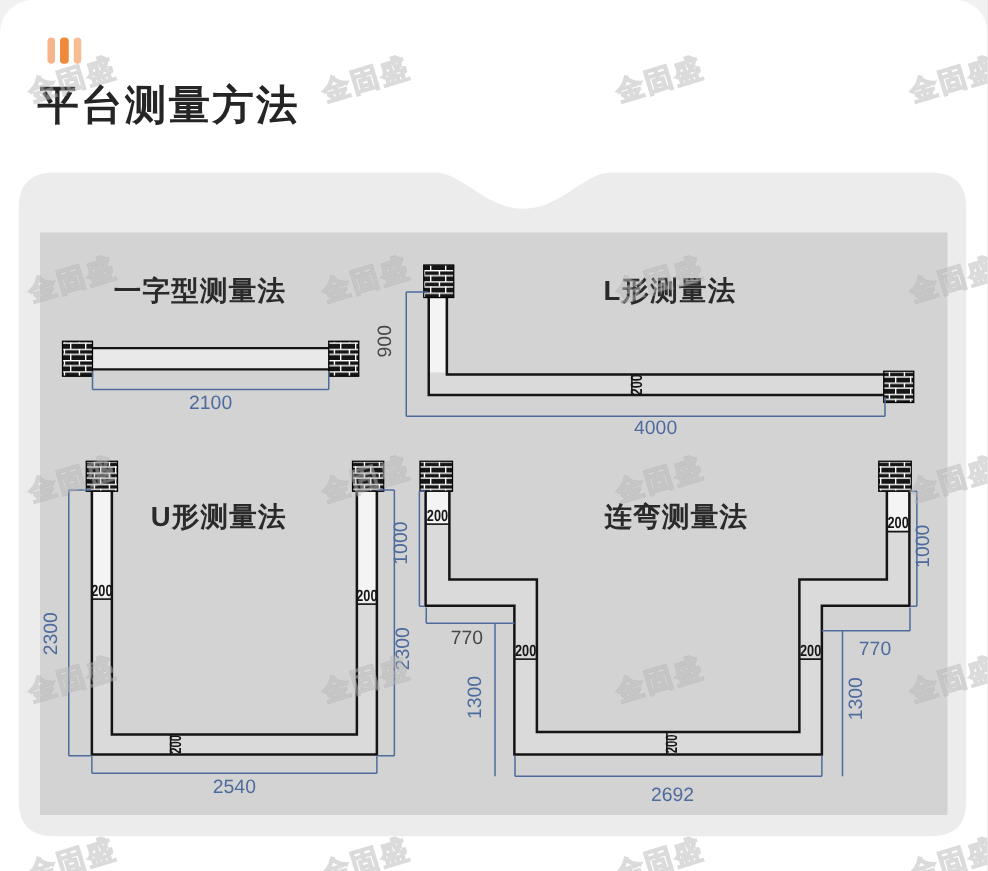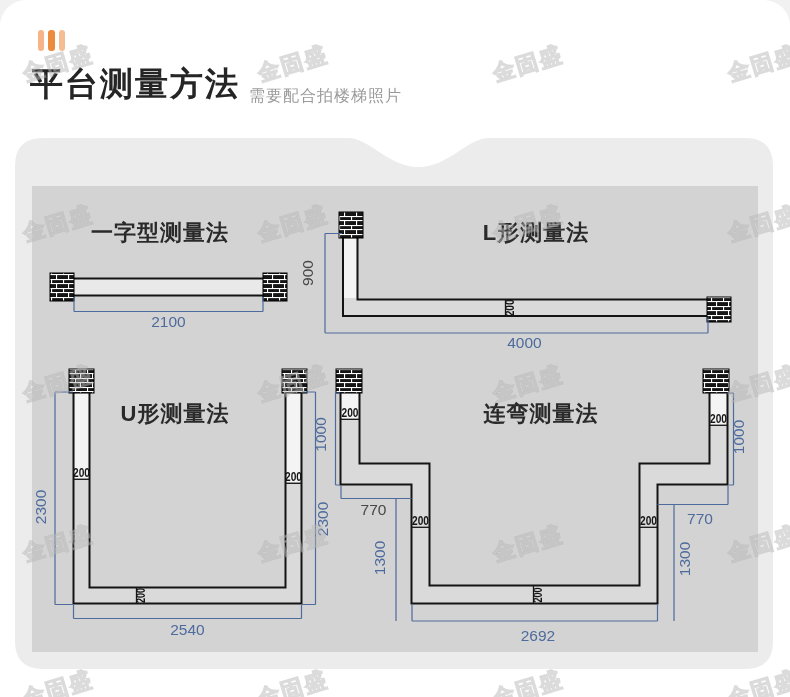--- a/index.html
+++ b/index.html
@@ -31,21 +31,20 @@
 <div class="page">
   <div class="card"></div>
 
   <div class="header">
     <div class="bars">
       <span class="b1"></span>
         <span class="b2"></span>
         <span class="b3"></span>
     </div>
     <div class="title">平台测量方法</div>
-    <div class="subtitle">需要配合拍楼梯照片</div>
   </div>
 
   <svg style="position:absolute;left:0;top:0;z-index:2;" width="790" height="697" viewBox="0 0 790 697">
     <defs>
       <pattern id="brick" width="12" height="9" patternUnits="userSpaceOnUse">
         <rect width="12" height="9" fill="#151515"></rect>
         <rect x="0" y="0" width="12" height="1.1" fill="#ffffff"></rect>
         <rect x="0" y="4" width="12" height="1.1" fill="#ffffff"></rect>
         <rect x="3" y="0" width="1.1" height="4" fill="#ffffff"></rect>
         <rect x="8" y="4" width="1.1" height="5" fill="#ffffff"></rect>

